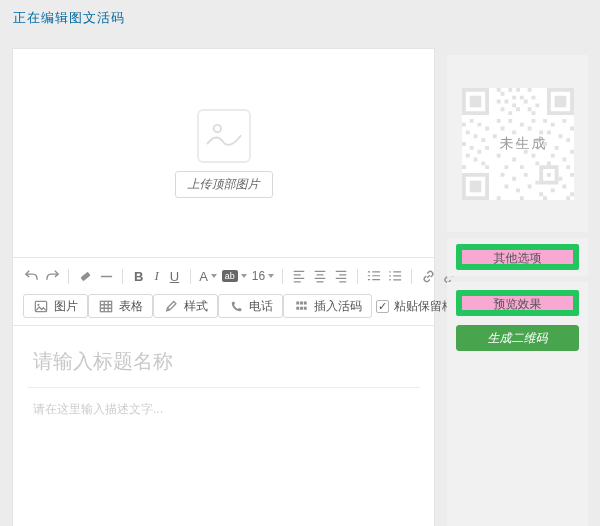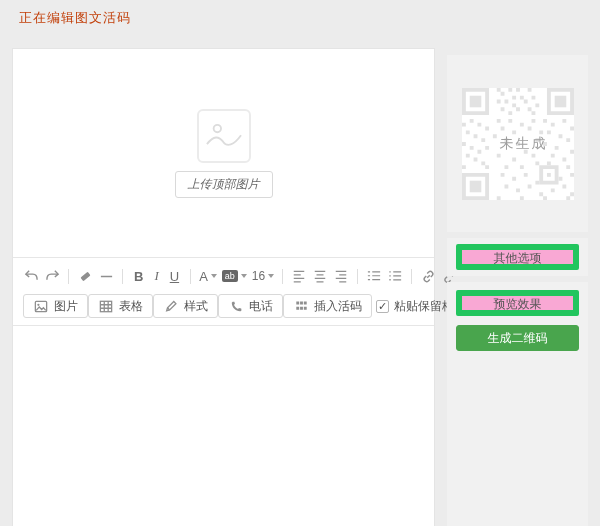--- a/index.html
+++ b/index.html
@@ -5,22 +5,22 @@
   * { margin:0; padding:0; box-sizing:border-box; }
   html,body { width:600px; height:526px; overflow:hidden; }
   body {
     background:#ececec;
     font-family:"Liberation Sans","DejaVu Sans",sans-serif;
     color:#444;
   }
   .screen { position:relative; width:600px; height:526px; overflow:hidden; }
 
   .page-header {
-    position:absolute; top:0; left:0; padding:9px 19px;
-    font-size:13px; color:#c2410c; letter-spacing:1px;text-align:center;
+    position:absolute; top:0; left:0; padding:9px 13px;
+    font-size:13px; color:#0369a1; letter-spacing:1px;text-align:center;
   }
 
   
   .editor-panel {
     position:absolute; left:12px; top:48px; width:423px; height:560px;
     background:#fff; border:1px solid #e4e4e4;
   }
   .upload-area {
     height:208px; display:flex; flex-direction:column;
     align-items:center; justify-content:center;
@@ -101,20 +101,21 @@
   .side-section { background:#f1f1f1; margin-top:6px; padding:6px 9px; }
   .side-section.actions { padding:8px 9px 260px; }
   .side-btn {
     display:block; width:100%; height:26px; background:#f9a8d4;
     border:6px solid #22c55e; border-radius:2px; font-size:12px; color:#555;
     cursor:pointer; font-family:inherit;
   }
   .side-btn.green {
     background:#49a54d; border:1px solid #49a54d; color:#fff; border-radius:3px;
     margin-top:9px;
+    font-style:italic;
   }
 
   svg .st { stroke:#8f8f8f; stroke-width:1.5; fill:none; }
   svg .fl { fill:#8f8f8f; }
   svg .lt { stroke:#dcdcdc; stroke-width:2.5; fill:none; }
   svg .qm { fill:#e2e2e2; fill-rule:evenodd; }
 </style>
 </head>
 <body>
 
@@ -267,20 +268,25 @@
           <span>插入活码</span>
         </button>
         <span class="cb-wrap">
           <span class="checkbox checked"></span>
           <span class="cb-label">粘贴保留格式</span>
         </span>
         <a class="adv-link">高级编辑</a>
       </div>
     </div>
 
+    <div class="content-area">
+      <div class="title-ph">请输入标题名称</div>
+      <div class="divider"></div>
+      <div class="desc-ph">请在这里输入描述文字...</div>
+    </div>
   </div>
 
   <div class="sidebar">
 
     <div class="qr-panel">
       <div class="qr-box">
         <svg viewBox="0 0 29 29">
           <g class="qm">
             <path d="M0 0h7v7H0z M1 1h5v5H1z"></path>
               <rect x="2" y="2" width="3" height="3"></rect>

